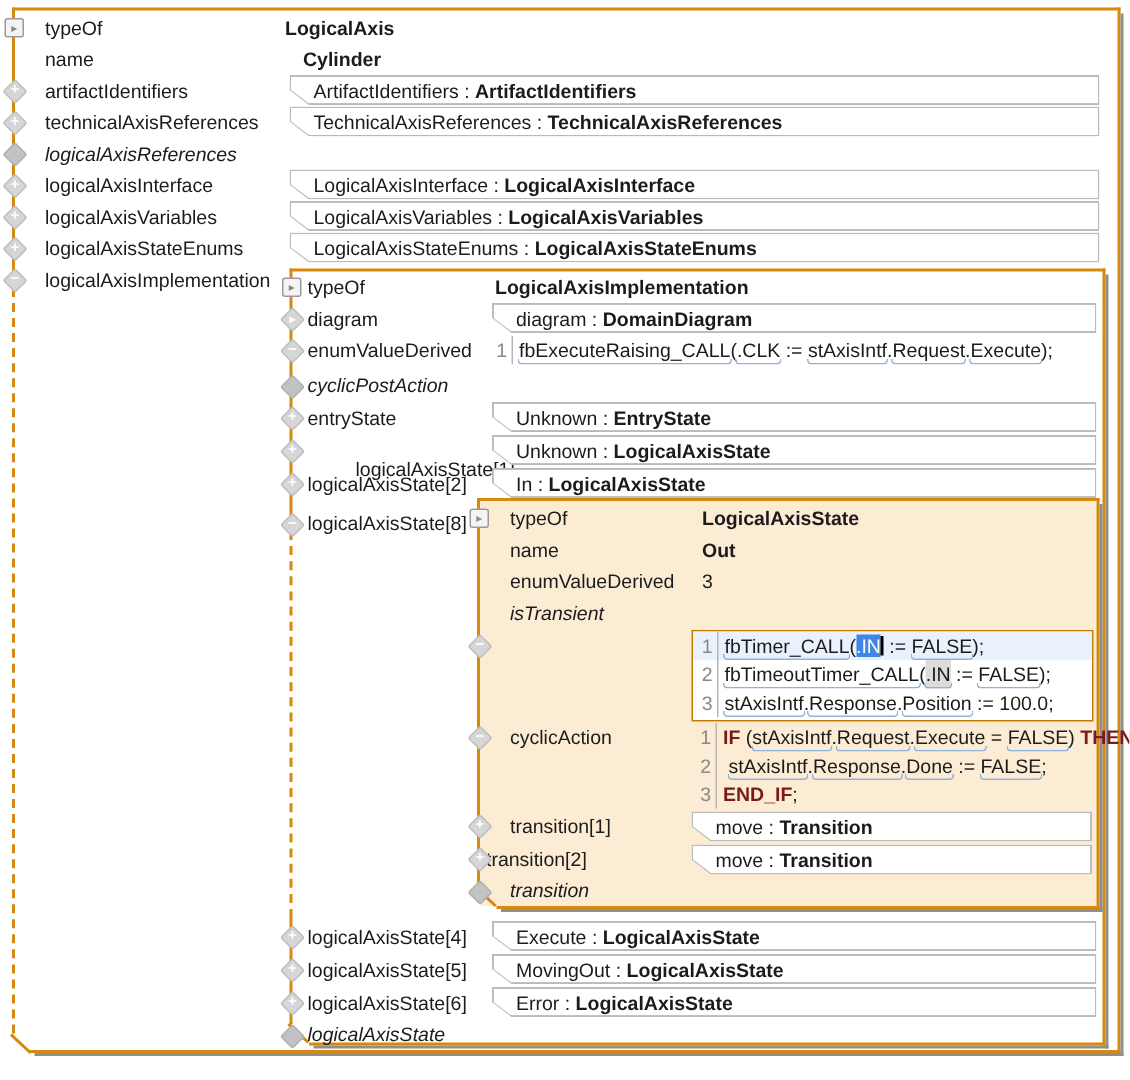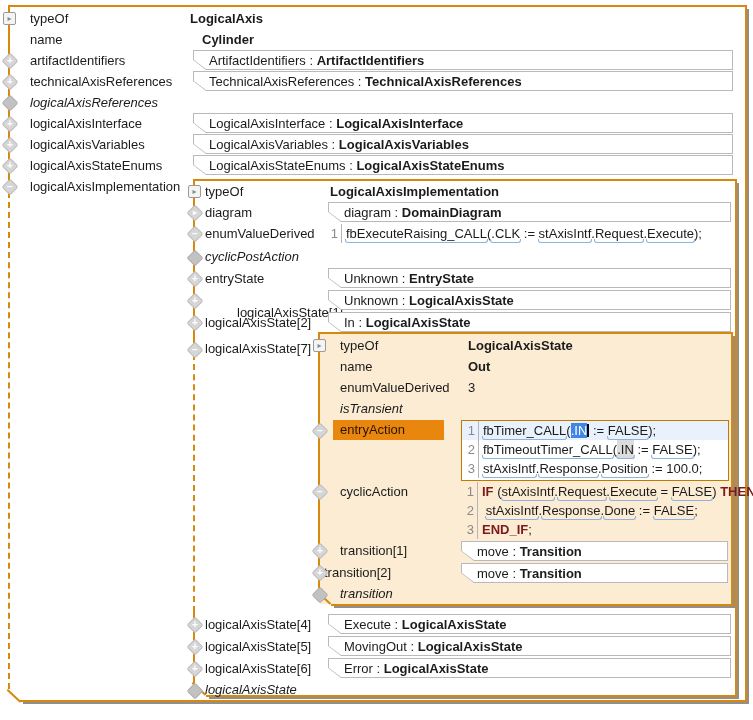--- a/index.html
+++ b/index.html
@@ -127,21 +127,21 @@
   <div class="sh" style="left:737px;top:183px;width:2px;height:516px;"></div>
   <div class="sh" style="left:209px;top:697px;width:530px;height:2px;"></div>
 
   <div class="lbl" style="left:205px;top:184px;">typeOf</div>
   <div class="lbl" style="left:205px;top:205px;">diagram</div>
   <div class="lbl" style="left:205px;top:226px;">enumValueDerived</div>
   <div class="lbl it" style="left:205px;top:249px;">cyclicPostAction</div>
   <div class="lbl" style="left:205px;top:271px;">entryState</div>
   <div class="lbl" style="left:205px;top:305px;margin-left:32px;">logicalAxisState[1]</div>
   <div class="lbl" style="left:205px;top:315px;">logicalAxisState[2]</div>
-  <div class="lbl" style="left:205px;top:341px;">logicalAxisState[7]</div>
+  <div class="lbl" style="left:205px;top:341px;">logicalAxisState[8]</div>
   <div class="lbl" style="left:205px;top:617px;">logicalAxisState[4]</div>
   <div class="lbl" style="left:205px;top:639px;">logicalAxisState[5]</div>
   <div class="lbl" style="left:205px;top:661px;">logicalAxisState[6]</div>
   <div class="lbl it" style="left:205px;top:682px;">logicalAxisState</div>
 
   <div class="exp" style="left:188px;top:185px;">▸</div>
   <div class="dia nav" style="left:189px;top:207px;">
       <span>▸</span>
     </div>
   <div class="dia" style="left:189px;top:228px;">
@@ -205,21 +205,20 @@
   <div class="hl" style="left:331px;top:604px;width:402px;height:2px;"></div>
   <div class="vl" style="left:318px;top:332px;width:2px;height:260px;"></div>
   <div class="diag" style="left:318px;top:591px;"></div>
   <div class="sh" style="left:733px;top:336px;width:2px;height:272px;"></div>
   <div class="sh" style="left:334px;top:606px;width:401px;height:2px;"></div>
 
   <div class="lbl" style="left:340px;top:338px;">typeOf</div>
   <div class="lbl" style="left:340px;top:359px;">name</div>
   <div class="lbl" style="left:340px;top:380px;">enumValueDerived</div>
   <div class="lbl it" style="left:340px;top:401px;">isTransient</div>
-  <div class="hlrow" style="left:333px;top:420px;width:104px;">entryAction</div>
   <div class="lbl" style="left:340px;top:484px;">cyclicAction</div>
   <div class="lbl" style="left:340px;top:543px;">transition[1]</div>
   <div class="lbl" style="left:324px;top:565px;">transition[2]</div>
   <div class="lbl it" style="left:340px;top:586px;">transition</div>
 
   <div class="exp" style="left:313px;top:339px;">▸</div>
   <div class="dia" style="left:314px;top:425px;">
       <span>−</span>
     </div>
   <div class="dia" style="left:314px;top:486px;">

